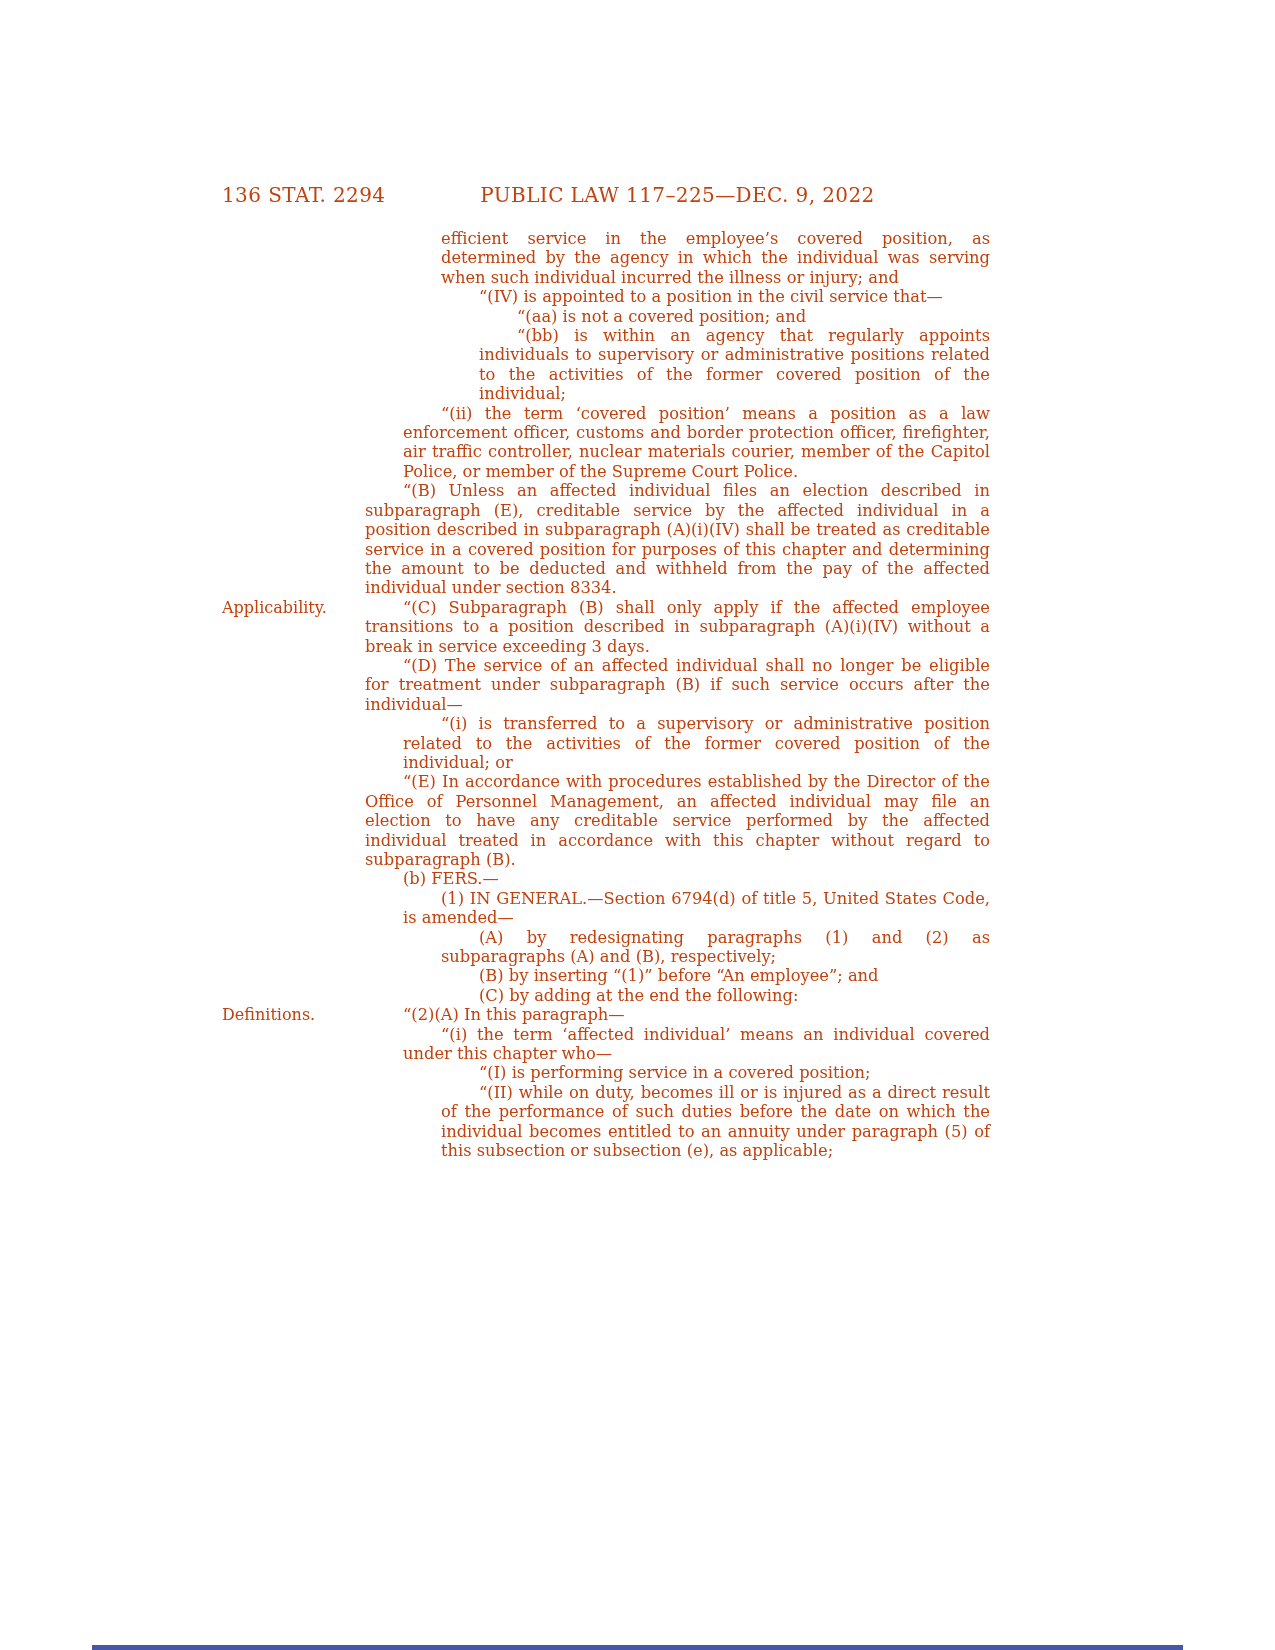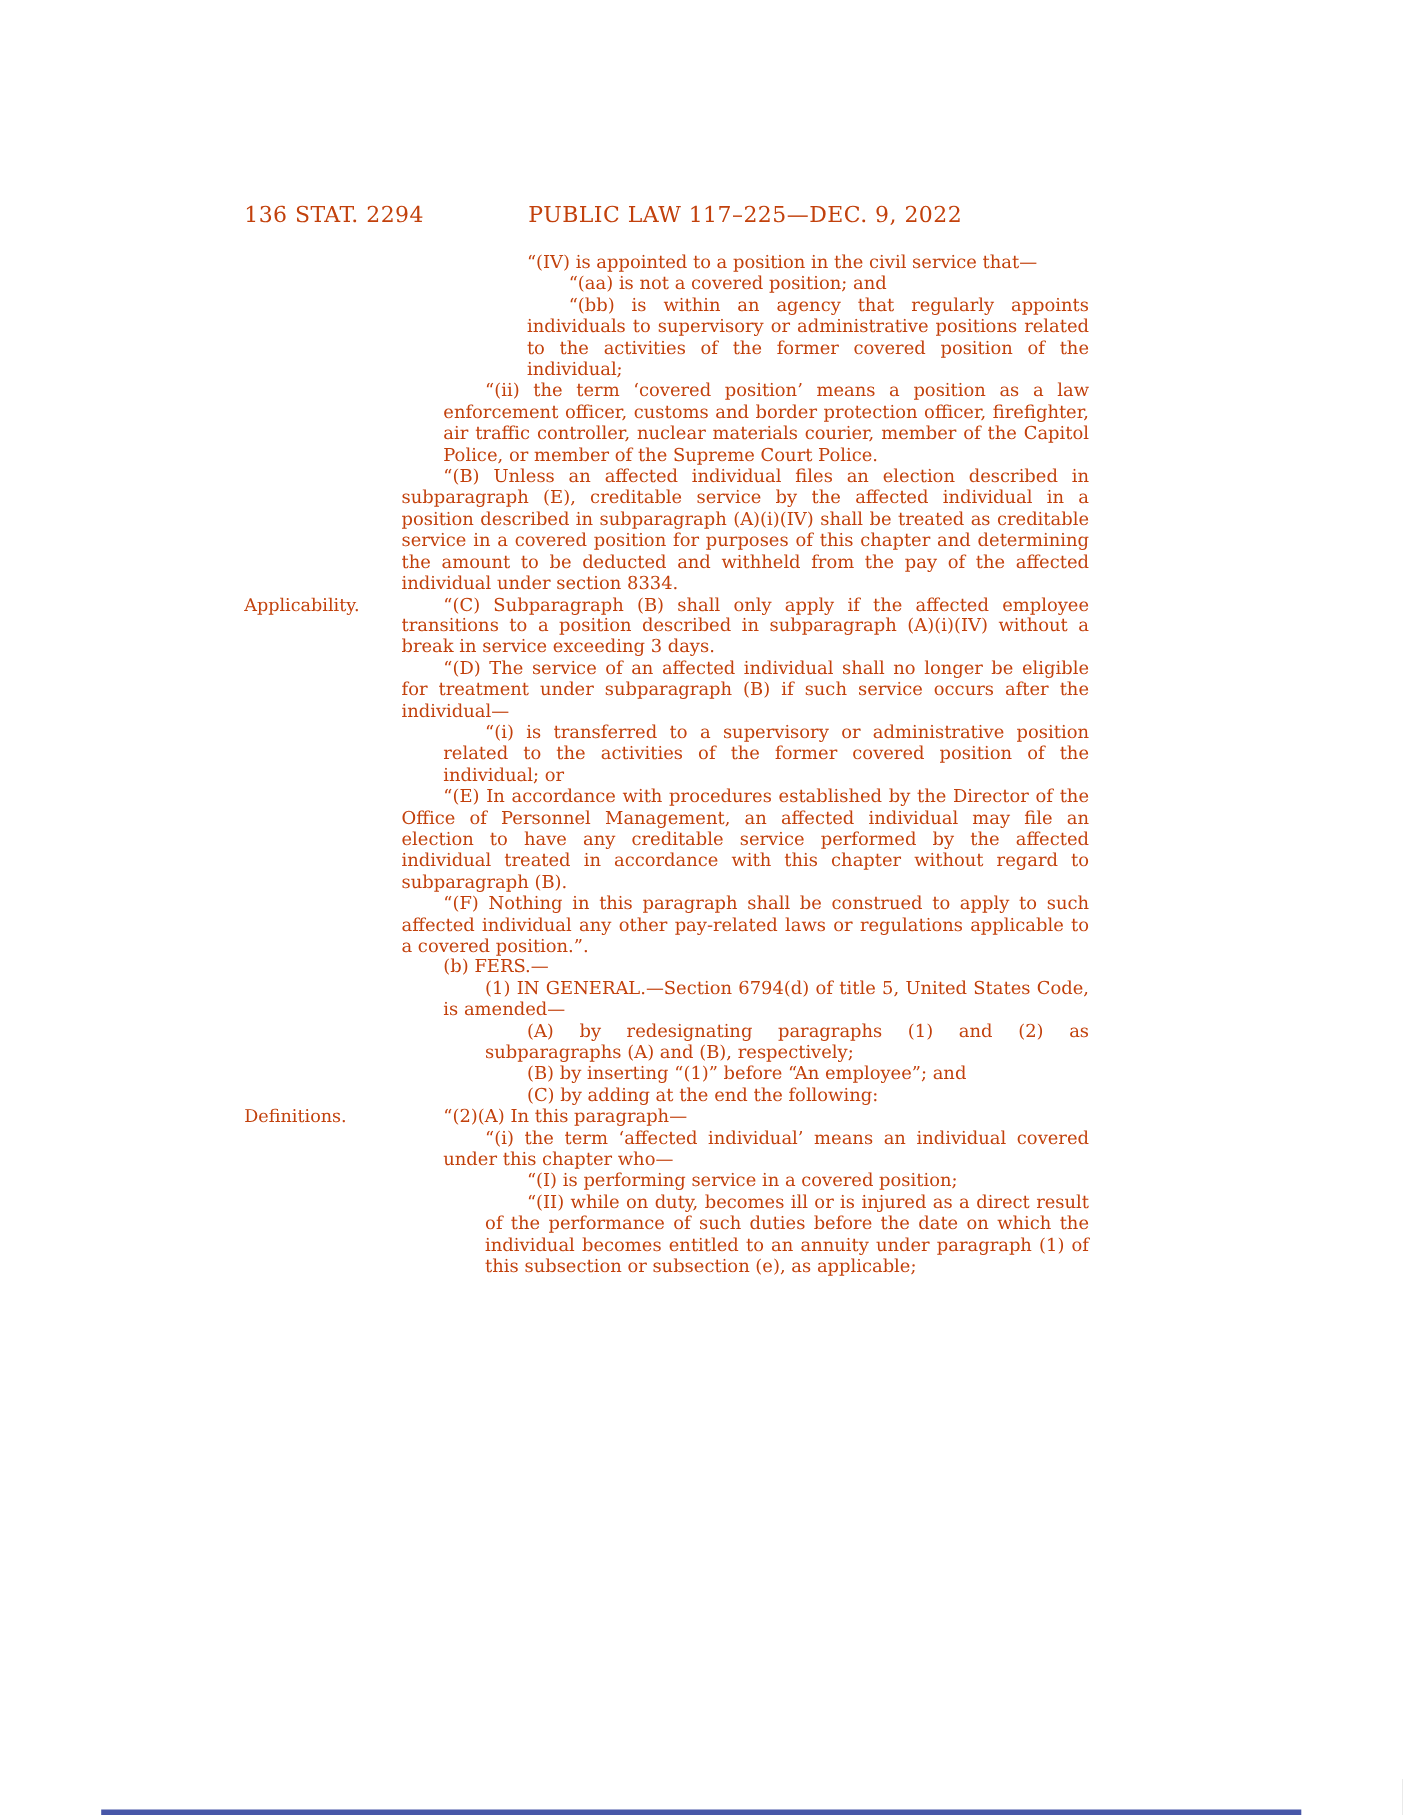--- a/index.html
+++ b/index.html
@@ -82,36 +82,36 @@
 <body>
 
 <div class="page">
 
   <div class="running-header">
     <span class="stat-num">136 STAT. 2294</span>
     <span class="law-title">PUBLIC LAW 117–225—DEC. 9, 2022</span>
   </div>
 
   <div class="body-col">
+      <p class="para lvl2">efficient service in the employee’s covered position, as determined by the agency in which the individual was serving when such individual incurred the illness or injury; and</p>
       <p class="para lvl2 fli">“(IV) is appointed to a position in the civil service that—</p>
       <p class="para lvl3 fli">“(aa) is not a covered position; and</p>
       <p class="para lvl3 fli">“(bb) is within an agency that regularly appoints individuals to supervisory or administrative positions related to the activities of the former covered position of the individual;</p>
       <p class="para lvl1 fli">“(ii) the term ‘covered position’ means a position as a law enforcement officer, customs and border protection officer, firefighter, air traffic controller, nuclear materials courier, member of the Capitol Police, or member of the Supreme Court Police.</p>
       <p class="para lvl0 fli">“(B) Unless an affected individual files an election described in subparagraph (E), creditable service by the affected individual in a position described in subparagraph (A)(i)(IV) shall be treated as creditable service in a covered position for purposes of this chapter and determining the amount to be deducted and withheld from the pay of the affected individual under section 8334.</p>
       <p class="para lvl0 fli">“(C) Subparagraph (B) shall only apply if the affected employee transitions to a position described in subparagraph (A)(i)(IV) without a break in service exceeding 3 days.<span class="margin-note">Applicability.</span></p>
       <p class="para lvl0 fli">“(D) The service of an affected individual shall no longer be eligible for treatment under subparagraph (B) if such service occurs after the individual—</p>
       <p class="para lvl1 fli">“(i) is transferred to a supervisory or administrative position related to the activities of the former covered position of the individual; or</p>
       <p class="para lvl0 fli">“(E) In accordance with procedures established by the Director of the Office of Personnel Management, an affected individual may file an election to have any creditable service performed by the affected individual treated in accordance with this chapter without regard to subparagraph (B).</p>
-      <p class="para lvl0 fli">“(F) Nothing in this paragraph shall be construed to apply to such affected individual any other pay-related laws or regulations applicable to a covered position.”.</p>
       <p class="para lvl0 fli">(b) FERS.—</p>
       <p class="para lvl1 fli">(1) IN GENERAL.—Section 6794(d) of title 5, United States Code, is amended—</p>
       <p class="para lvl2 fli">(A) by redesignating paragraphs (1) and (2) as subparagraphs (A) and (B), respectively;</p>
       <p class="para lvl2 fli">(B) by inserting “(1)” before “An employee”; and</p>
       <p class="para lvl2 fli">(C) by adding at the end the following:</p>
       <p class="para lvl0 fli">“(2)(A) In this paragraph—<span class="margin-note">Definitions.</span></p>
       <p class="para lvl1 fli">“(i) the term ‘affected individual’ means an individual covered under this chapter who—</p>
       <p class="para lvl2 fli">“(I) is performing service in a covered position;</p>
-      <p class="para lvl2 fli">“(II) while on duty, becomes ill or is injured as a direct result of the performance of such duties before the date on which the individual becomes entitled to an annuity under paragraph (1) of this subsection or subsection (e), as applicable;</p>
+      <p class="para lvl2 fli">“(II) while on duty, becomes ill or is injured as a direct result of the performance of such duties before the date on which the individual becomes entitled to an annuity under paragraph (5) of this subsection or subsection (e), as applicable;</p>
     </div>
 
   <div class="scan-edge-line"></div>
 
 </div>
 
 </body></html>

